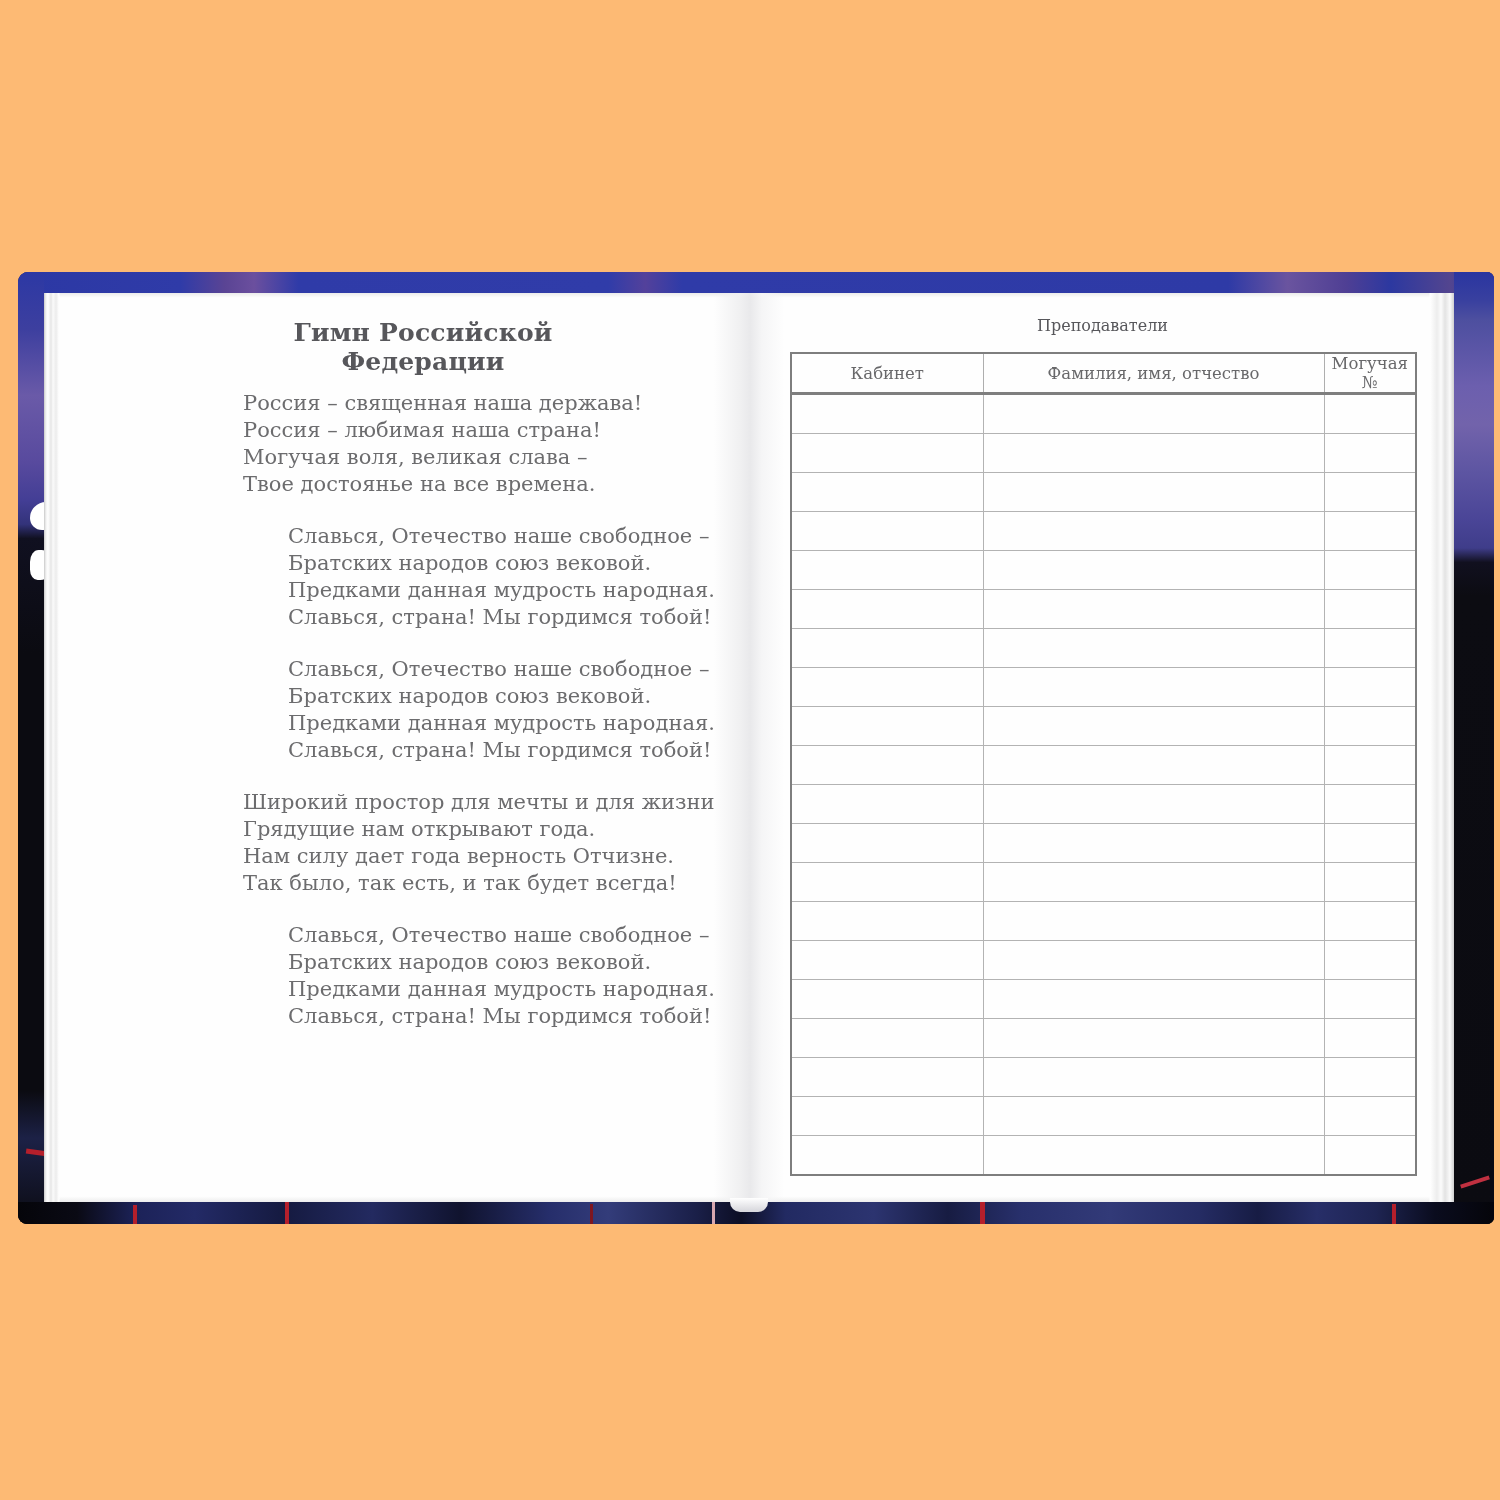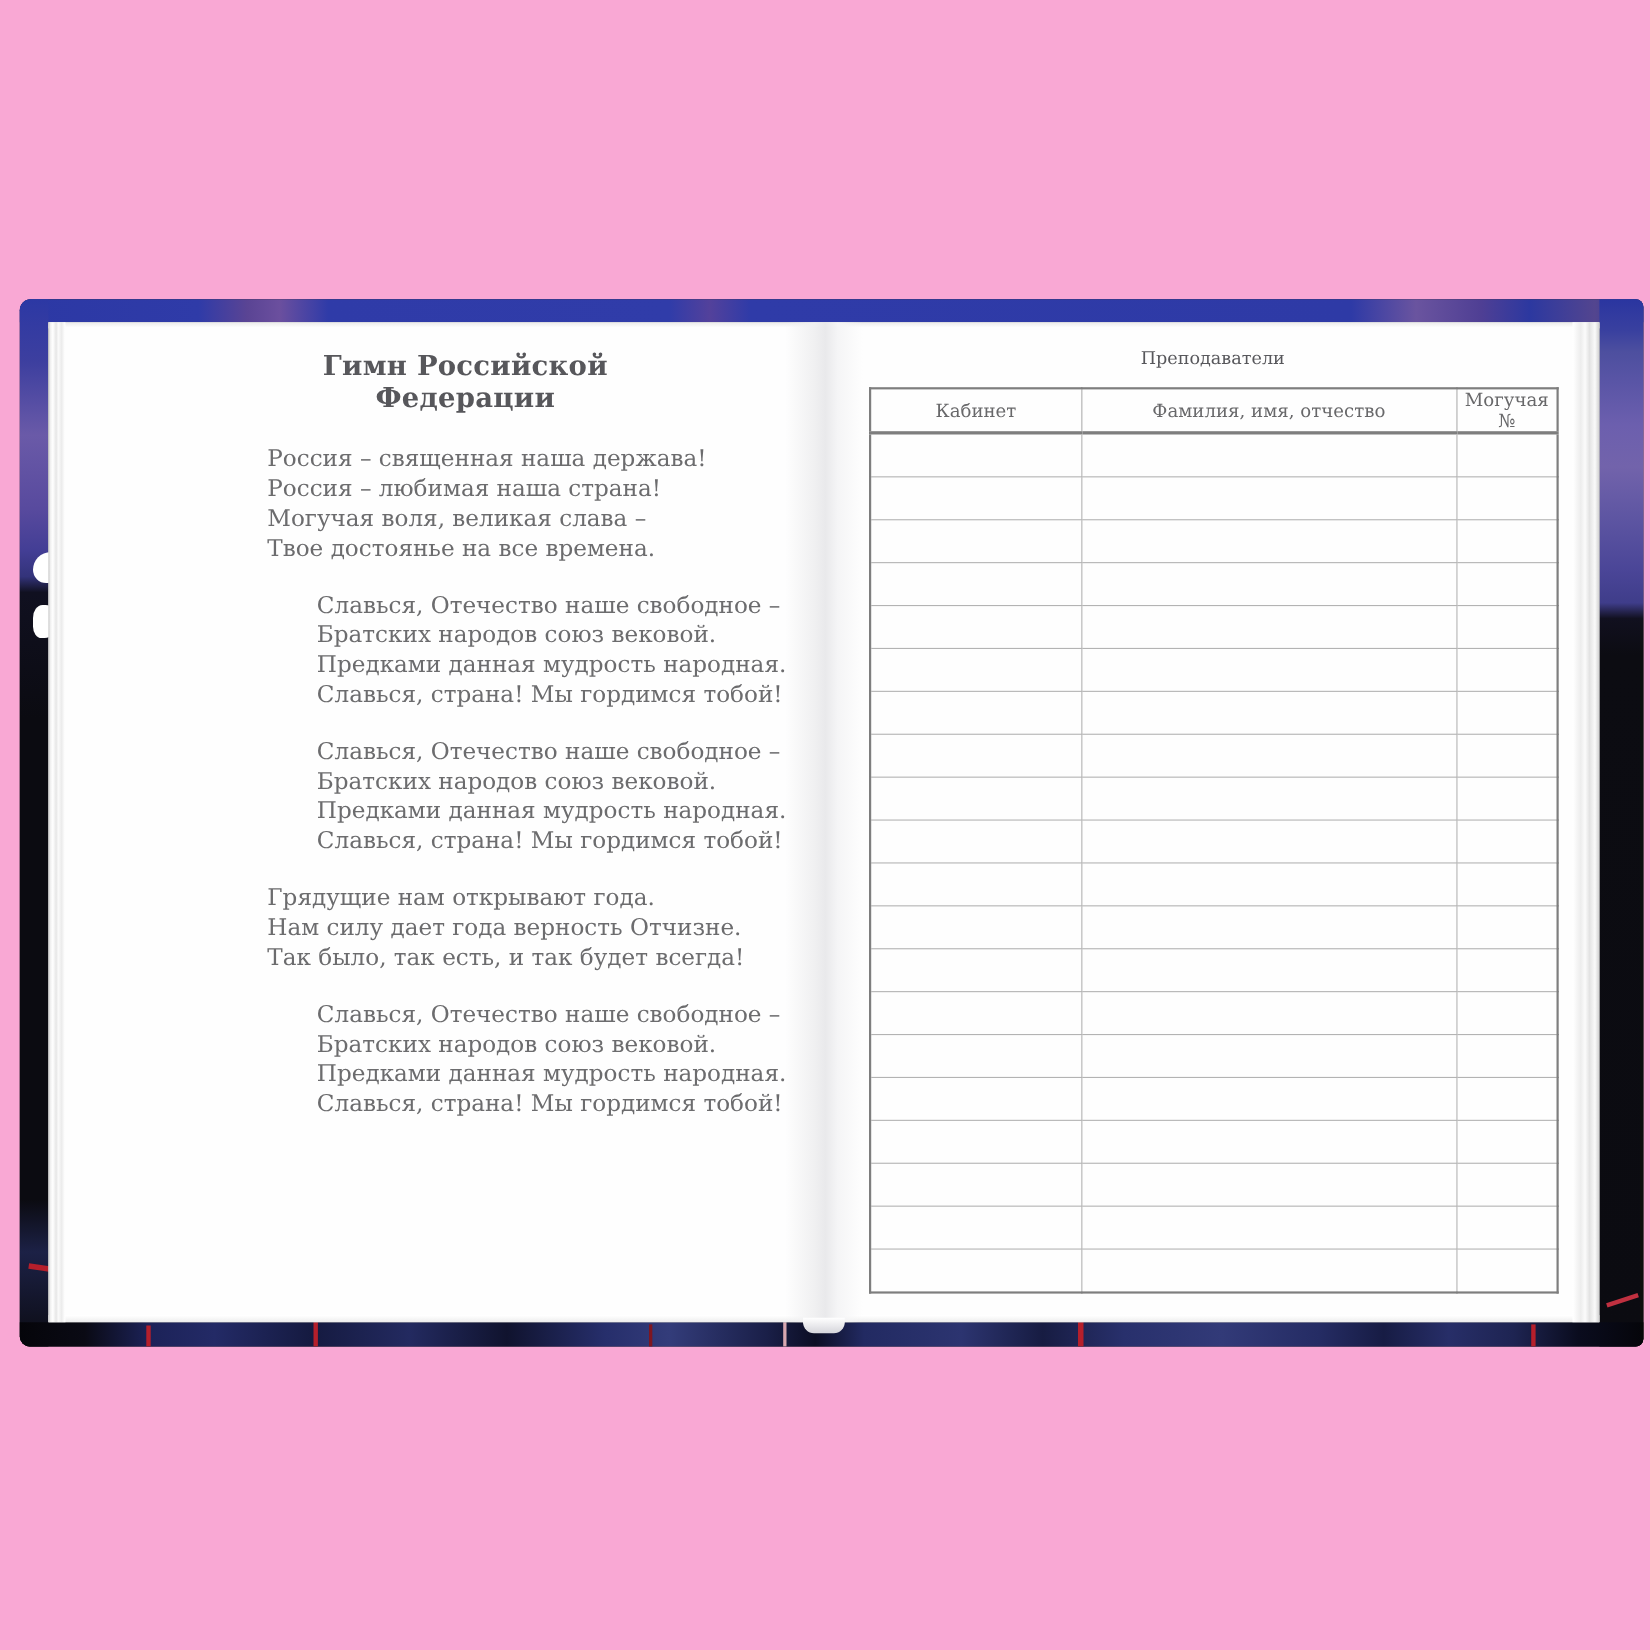--- a/index.html
+++ b/index.html
@@ -1,16 +1,16 @@
 <!DOCTYPE html>
 <html><head>
 <meta charset="utf-8">
 <style>
   html,body{margin:0;padding:0;background:#ffffff;}
-  .canvas{position:relative;width:1500px;height:1500px;background:#f9a8d4;overflow:hidden;
+  .canvas{position:relative;width:1500px;height:1500px;background:#fdba74;overflow:hidden;
           font-family:"DejaVu Serif","Liberation Serif",serif;}
 
   
   .book{position:absolute;left:18px;top:272px;width:1476px;height:952px;
         background:#0b0b11;border-radius:10px 7px 7px 9px;}
   .cover-top{position:absolute;left:0;top:0;right:0;height:21px;border-radius:10px 7px 0 0;
     background:linear-gradient(90deg,#2c38a4 0%,#2f3ba8 11%,#5a4494 14%,#6b4f9e 16%,#2f3ba8 19%,
       #303ca9 40%,#53419b 42.5%,#2f3ba8 45%,#2e3aa6 82%,#6a549f 86%,#4f3f94 90%,
       #2c38a0 93%,#53458f 97%,#2a35a0 100%);}
   .cover-left{position:absolute;left:0;top:0;bottom:0;width:26px;border-radius:10px 0 0 9px;
@@ -36,21 +36,21 @@
       linear-gradient(90deg,rgba(255,255,255,0) 47.5%,#f0f0f1 49.4%,#e9e9eb 50.1%,#f5f5f6 50.9%,rgba(255,255,255,0) 52.5%),
       linear-gradient(180deg,#ebebeb 0px,#ffffff 5px,rgba(255,255,255,0) 6px),
       linear-gradient(0deg,#ededed 0px,#ffffff 6px,rgba(255,255,255,0) 7px);}
   .gutter-notch{position:absolute;left:712px;bottom:12px;width:38px;height:14px;
     background:linear-gradient(180deg,#ffffff 0%,#d9d9de 90%);border-radius:0 0 10px 10px;}
 
   
   .anthem-title{position:absolute;left:205px;top:46px;width:400px;text-align:center;
     font-size:25px;font-weight:bold;color:#57575b;letter-spacing:0.2px;}
   .anthem-blocks{position:absolute;left:225px;top:118px;width:430px;color:#6c6c6e;}
-  .block{margin-bottom:25px;margin-top:14px;}
+  .block{margin-bottom:25px;}
   .block .line{font-size:21px;line-height:27px;white-space:nowrap;}
   .block.chorus{padding-left:45px;}
 
   
   .teachers-title{position:absolute;left:872px;top:44px;width:425px;text-align:center;
     font-size:16px;font-weight:normal;color:#57575b;}
   .teachers-table{position:absolute;left:772px;top:80px;border-collapse:collapse;
     width:625px;height:803px;table-layout:fixed;}
   .teachers-table{border:2px solid #7e7e7e;}
   .teachers-table th{height:31px;font-weight:normal;font-size:16.5px;color:#68686a;
@@ -97,20 +97,21 @@
           <div class="line">Предками данная мудрость народная.</div>
           <div class="line">Славься, страна! Мы гордимся тобой!</div>
         </div>
         <div class="block chorus">
           <div class="line">Славься, Отечество наше свободное –</div>
           <div class="line">Братских народов союз вековой.</div>
           <div class="line">Предками данная мудрость народная.</div>
           <div class="line">Славься, страна! Мы гордимся тобой!</div>
         </div>
         <div class="block stanza">
+          <div class="line">Широкий простор для мечты и для жизни</div>
           <div class="line">Грядущие нам открывают года.</div>
           <div class="line">Нам силу дает года верность Отчизне.</div>
           <div class="line">Так было, так есть, и так будет всегда!</div>
         </div>
         <div class="block chorus">
           <div class="line">Славься, Отечество наше свободное –</div>
           <div class="line">Братских народов союз вековой.</div>
           <div class="line">Предками данная мудрость народная.</div>
           <div class="line">Славься, страна! Мы гордимся тобой!</div>
         </div>

